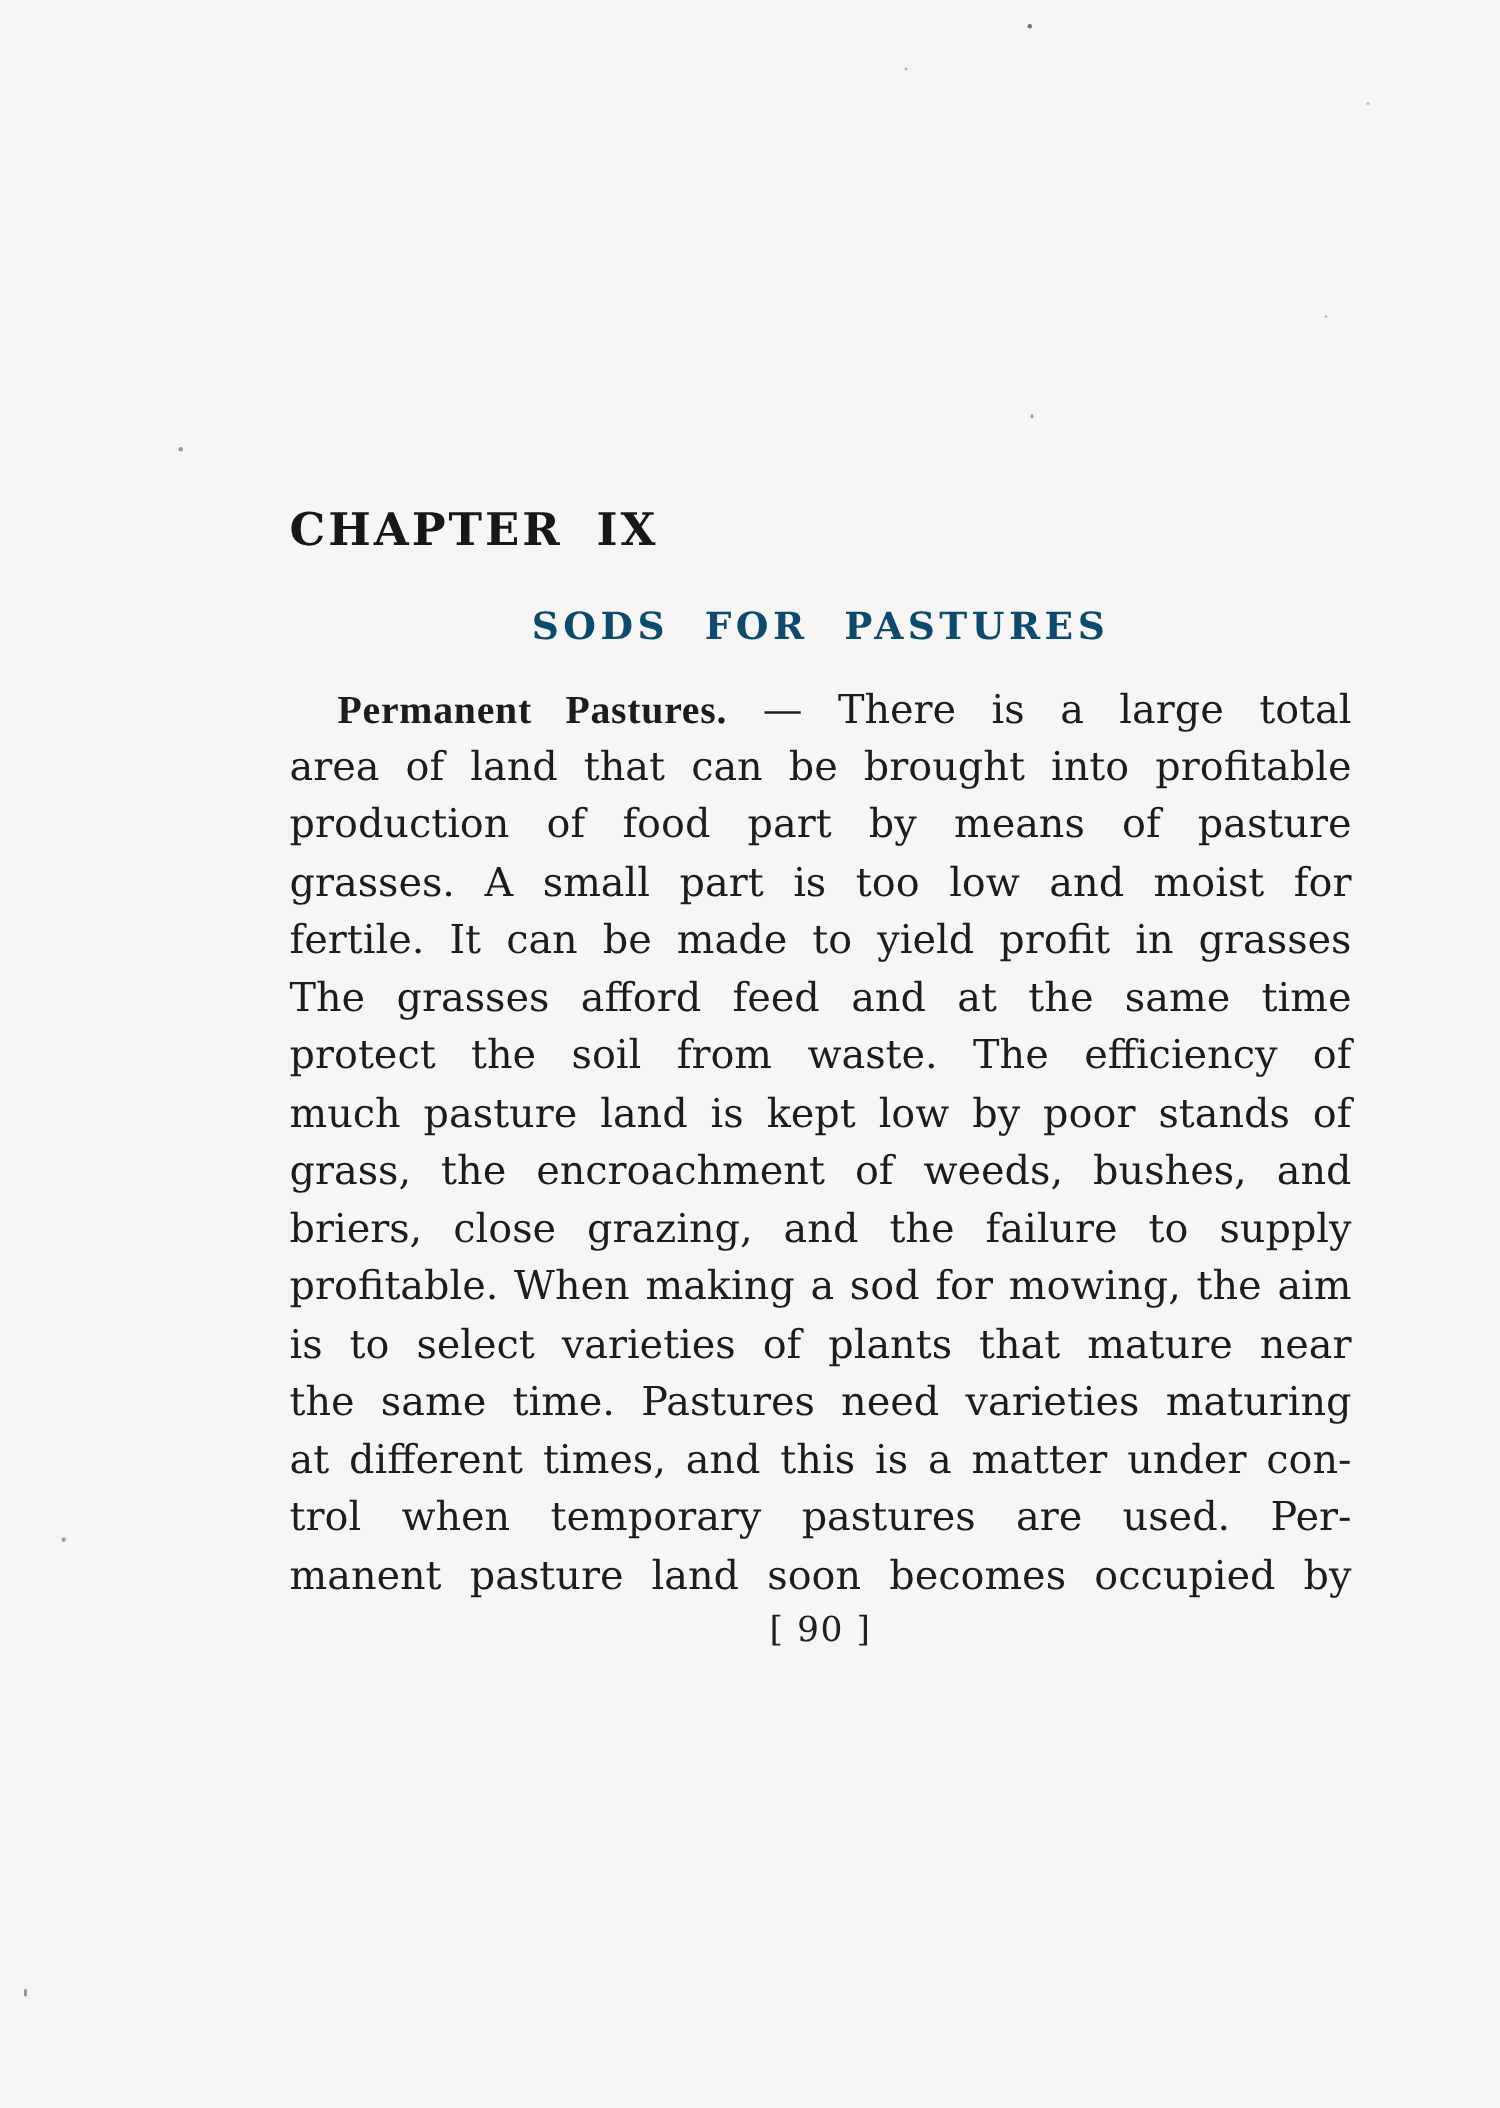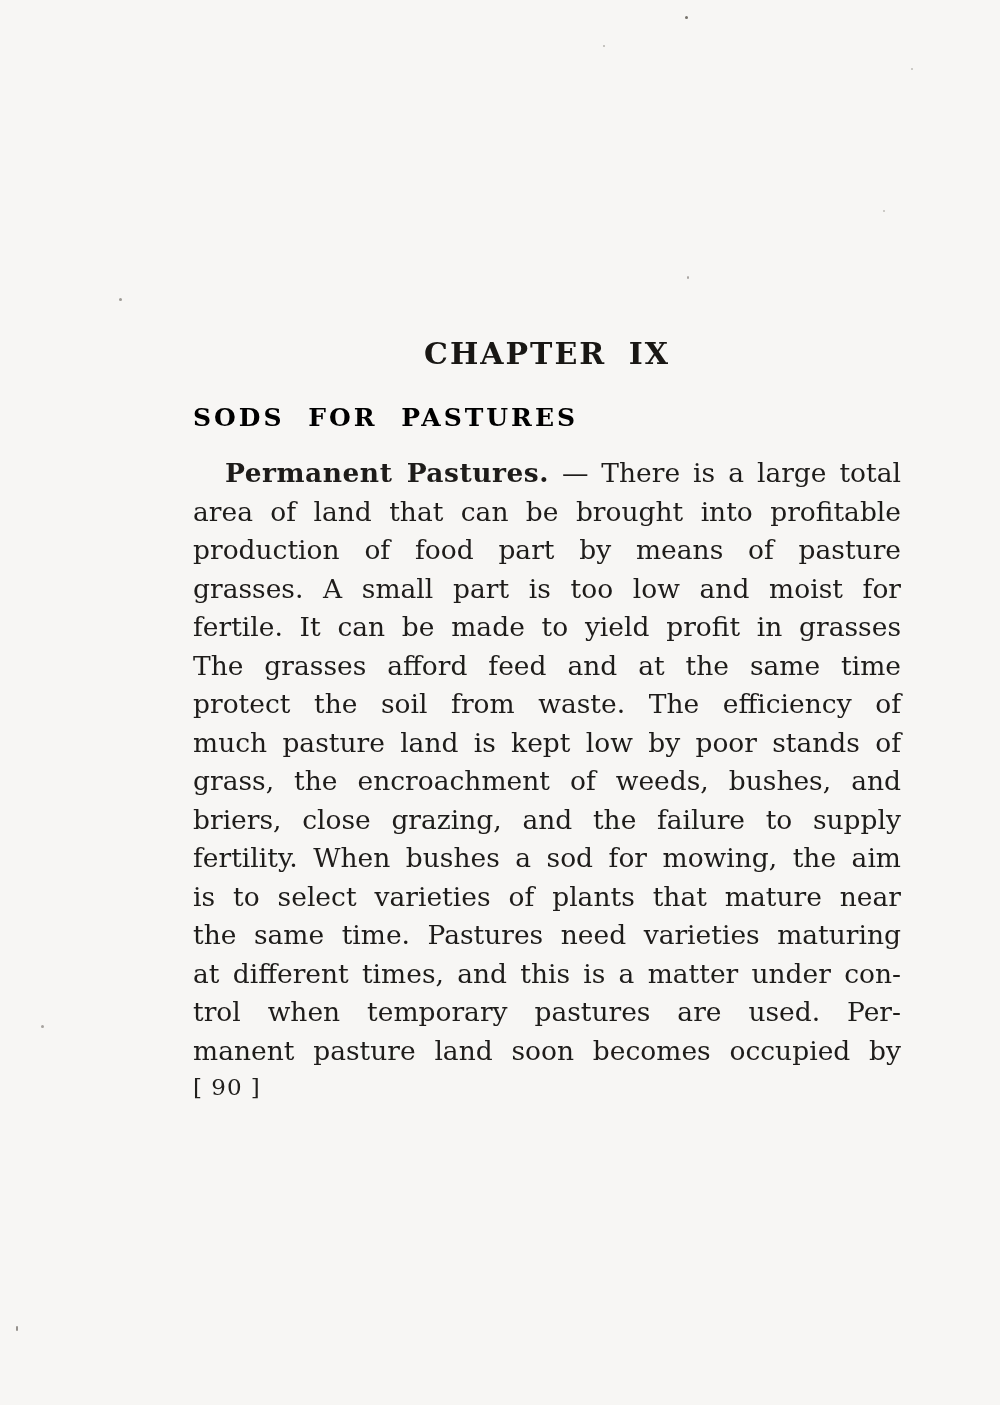--- a/index.html
+++ b/index.html
@@ -15,55 +15,57 @@
     font-family: "DejaVu Serif", "Liberation Serif", serif;
     color: #1e1c1a;
   }
   .text-block {
     position: absolute;
     left: 193px;
     top: 336px;
     width: 708px;
   }
   .chapter-heading {
-    text-align: center;
+    text-align: left;
     font-size: 30px;
     font-weight: bold;
     letter-spacing: 2px;
     word-spacing: 10px;
     margin: 0 0 32px 0;
     color: #191714;
   }
   .section-title {
-    text-align: left;
+    text-align: center;
     font-size: 25px;
     font-weight: bold;
     letter-spacing: 3px;
     word-spacing: 12px;
     margin: 0 0 22px 0;
-    color: #000000;
+    color: #0c4a6e;
   }
   .paragraph {
     font-size: 26.5px;
     line-height: 38.5px;
   }
   .line {
     text-align: justify;
     text-align-last: justify;
     white-space: normal;
     height: 38.5px;
   }
   .line.first {
     text-indent: 32px;
   }
   .lead-bold {
     font-weight: bold;
     letter-spacing: 0.5px;
+    font-family: Liberation Serif, serif;
   }
   .page-number {
+    text-align: center;
     font-size: 23px;
     margin-top: 4px;
     letter-spacing: 1px;
     color: #22201d;
   }
   .speck {
     position: absolute;
     background: #555049;
     border-radius: 50%;
   }
@@ -81,21 +83,21 @@
       <div class="line first"><span class="lead-bold">Permanent Pastures.</span> <span>— There is a large total</span></div>
       <div class="line">area of land that can be brought into profitable</div>
       <div class="line">production of food part by means of pasture</div>
       <div class="line">grasses.  A small part is too low and moist for</div>
       <div class="line">fertile.  It can be made to yield profit in grasses</div>
       <div class="line">The grasses afford feed and at the same time</div>
       <div class="line">protect the soil from waste.  The efficiency of</div>
       <div class="line">much pasture land is kept low by poor stands of</div>
       <div class="line">grass, the encroachment of weeds, bushes, and</div>
       <div class="line">briers, close grazing, and the failure to supply</div>
-      <div class="line">fertility.  When bushes a sod for mowing, the aim</div>
+      <div class="line">profitable.  When making a sod for mowing, the aim</div>
       <div class="line">is to select varieties of plants that mature near</div>
       <div class="line">the same time.  Pastures need varieties maturing</div>
       <div class="line">at different times, and this is a matter under con-</div>
       <div class="line">trol when temporary pastures are used.  Per-</div>
       <div class="line">manent pasture land soon becomes occupied by</div>
     </div>
 
     <div class="page-number">[ 90 ]</div>
   </div>
 

